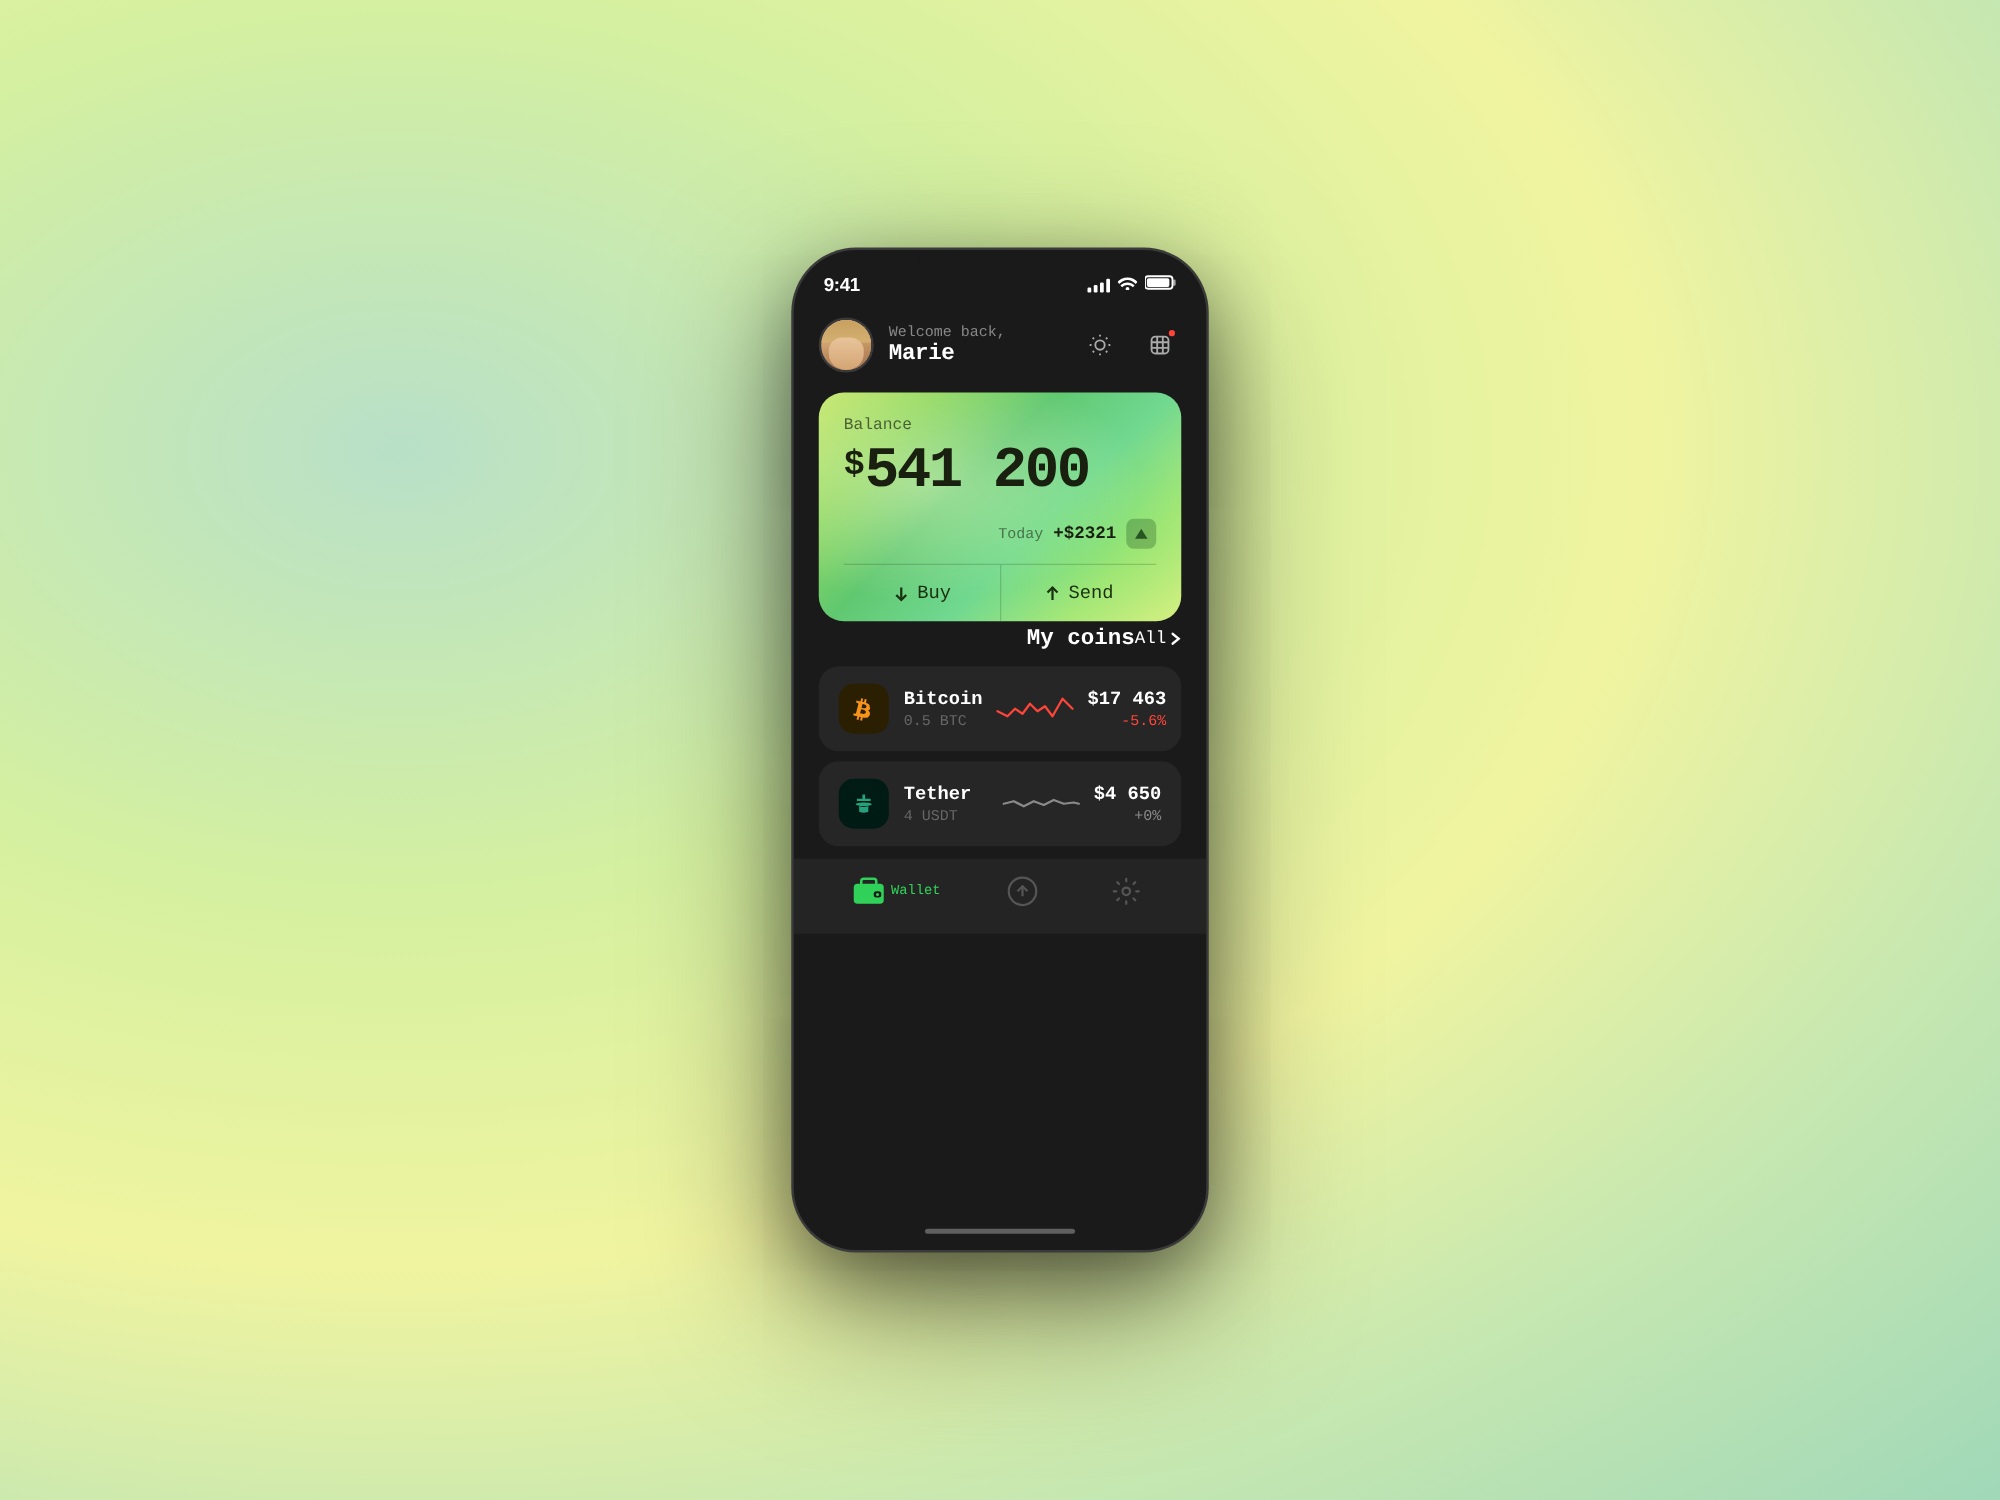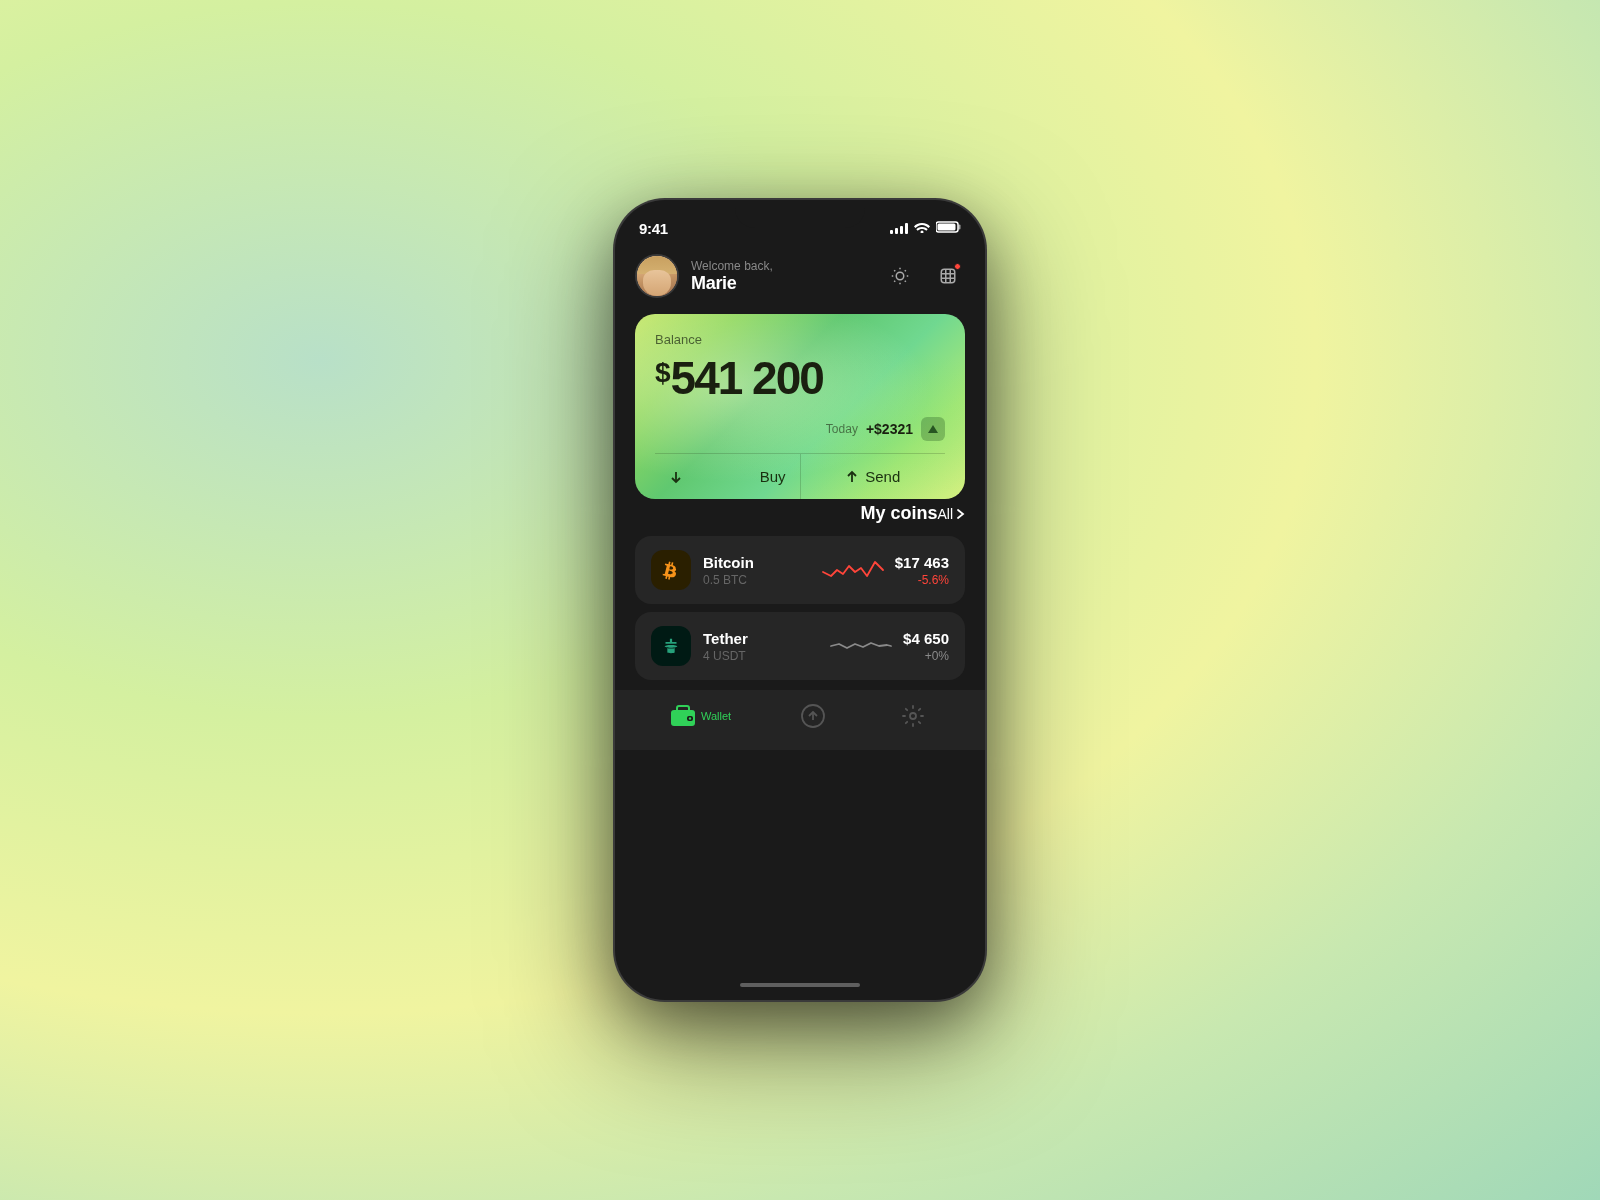--- a/index.html
+++ b/index.html
@@ -9,21 +9,21 @@
       height: 1200px;
       background: radial-gradient(ellipse at 20% 30%, #b8e0c8 0%, #d4f0a0 30%, #f0f4a0 55%, #c8e8b0 75%, #a0d8b8 100%);
       display: flex;
       align-items: center;
       justify-content: center;
       font-family: -apple-system, BlinkMacSystemFont, 'SF Pro Display', 'Helvetica Neue', sans-serif;
       overflow: hidden;
     }
 
     .phone-shell {
-      width: 370px;
+      width: 330px;
       height: 800px;
       background: #1a1a1a;
       border-radius: 50px;
       position: relative;
       box-shadow:
         0 0 0 2px #3a3a3a,
         0 40px 120px rgba(0,0,0,0.5),
         0 20px 60px rgba(0,0,0,0.4);
       overflow: hidden;
       display: flex;
@@ -81,20 +81,21 @@
       border-radius: 1px;
     }
 
     
     .phone-content {
       flex: 1;
       overflow: hidden;
       display: flex;
       flex-direction: column;
       padding: 0 20px;
+      font-family: Liberation Mono, monospace;
     }
 
     
     .header {
       display: flex;
       align-items: center;
       justify-content: space-between;
       padding: 10px 0 16px;
       flex-shrink: 0;
     }
@@ -287,21 +288,20 @@
       justify-content: center;
       gap: 6px;
       color: #1a3010;
       font-size: 15px;
       font-weight: 500;
       cursor: pointer;
     }
 
     .card-action-btn:first-child {
       border-right: 1px solid rgba(30,50,20,0.2);
-      justify-content: space-between;
     }
 
     
     .section-header {
       display: flex;
       align-items: center;
       justify-content: flex-end;
       margin-bottom: 12px;
       flex-shrink: 0;
     }

